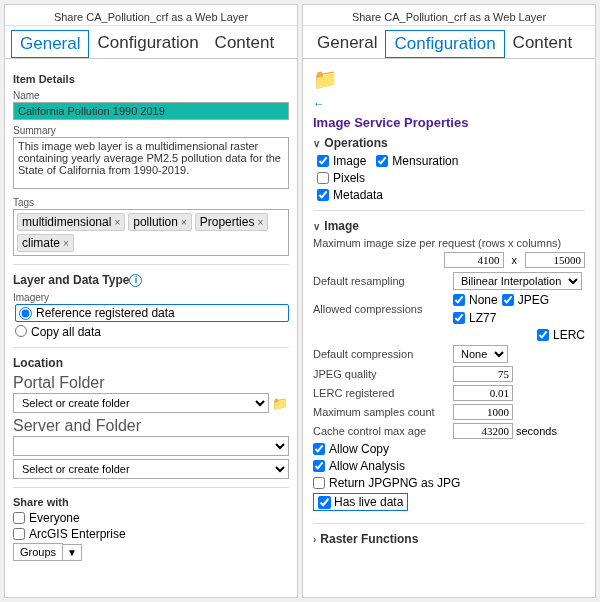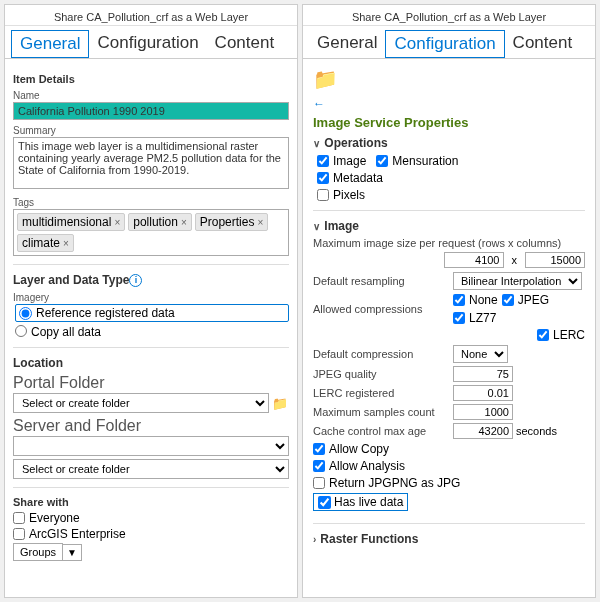--- a/index.html
+++ b/index.html
@@ -33,30 +33,30 @@
     .share-label { font-size: 11px; font-weight: 600; color: #333; margin-top: 6px; margin-bottom: 3px; }
     .checkbox-item { display: flex; align-items: center; gap: 4px; font-size: 11px; margin-bottom: 2px; }
     .checkbox-item input[type=checkbox] { width: 12px; height: 12px; }
     .groups-row { display: flex; align-items: center; gap: 0; }
     .groups-btn { border: 1px solid #aaa; padding: 2px 6px; font-size: 11px; background: #fff; }
     .groups-arrow { border: 1px solid #aaa; border-left: none; padding: 2px 4px; font-size: 10px; background: #fff; cursor: pointer; }
 
     
     .folder-icon { color: #e6b800; font-size: 20px; margin-bottom: 4px; }
     .back-btn { display: flex; align-items: center; gap: 4px; color: #0078d4; cursor: pointer; font-size: 13px; margin-bottom: 6px; }
-    .img-svc-title { font-size: 13px; font-weight: 600; color: #4d7c0f; margin-bottom: 6px; }
+    .img-svc-title { font-size: 13px; font-weight: 600; color: #4c1d95; margin-bottom: 6px; }
     .collapsible-section { margin-bottom: 4px; }
     .collapsible-header { display: flex; align-items: center; gap: 4px; font-size: 11px; font-weight: 600; color: #333; cursor: pointer; margin-bottom: 4px; }
     .chevron { font-size: 10px; color: #555; }
     .options-grid { display: flex; flex-direction: column; gap: 3px; margin-left: 4px; }
     .check-row { display: flex; align-items: center; gap: 4px; font-size: 11px; }
     .check-row input[type=checkbox] { width: 12px; height: 12px; }
     .prop-row { display: flex; align-items: center; margin-bottom: 3px; }
     .prop-label { font-size: 11px; color: #444; min-width: 140px; }
-    .prop-input { border: 1px solid #aaa; padding: 1px 3px; font-size: 11px; width: 60px; text-align: right; }
+    .prop-input { border: 1px solid #aaa; padding: 1px 3px; font-size: 11px; width: 60px; text-align: right; font-family: Liberation Serif, serif; }
     .prop-select { border: 1px solid #aaa; padding: 1px 3px; font-size: 11px; background: #fff; }
     .x-between { margin: 0 4px; font-size: 11px; }
     .compressions-row { display: flex; align-items: center; gap: 4px; flex-wrap: wrap; }
     .highlighted-box { border: 1.5px solid #0078d4; padding: 1px 4px; display: flex; align-items: center; gap: 3px; font-size: 11px; }
     .raster-functions-header { display: flex; align-items: center; gap: 4px; font-size: 11px; font-weight: 600; color: #333; cursor: pointer; margin-top: 6px; }
     .right-panel-body { flex: 1; overflow-y: auto; padding: 8px 10px; }
   </style>
 </head>
 <body>
 
@@ -169,26 +169,26 @@
             <div class="check-row">
               <input type="checkbox" checked="" style="">
               <span>Image</span>
             </div>
             <div class="check-row">
               <input type="checkbox" checked="" style="">
               <span>Mensuration</span>
             </div>
           </div>
           <div class="check-row">
-            <input type="checkbox" checked="" style="">
-            <span>Metadata</span>
-          </div>
-          <div class="check-row">
             <input type="checkbox" style="">
             <span>Pixels</span>
+          </div>
+          <div class="check-row">
+            <input type="checkbox" checked="" style="">
+            <span>Metadata</span>
           </div>
         </div>
       </div>
 
       <div class="divider"></div>
 
       <div class="collapsible-section">
         <div class="collapsible-header">
           <span class="chevron">∨</span>
           <span>Image</span>

